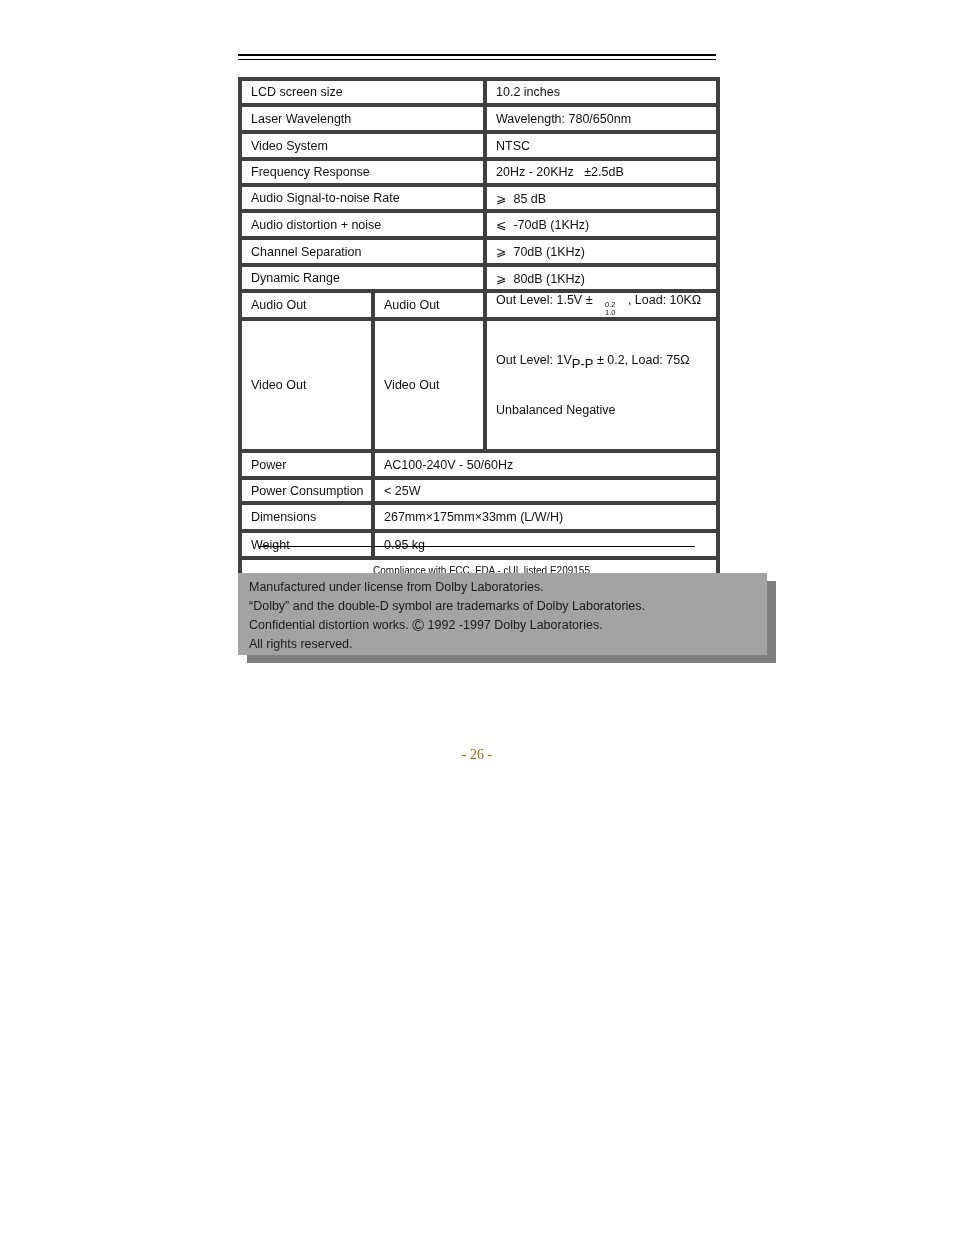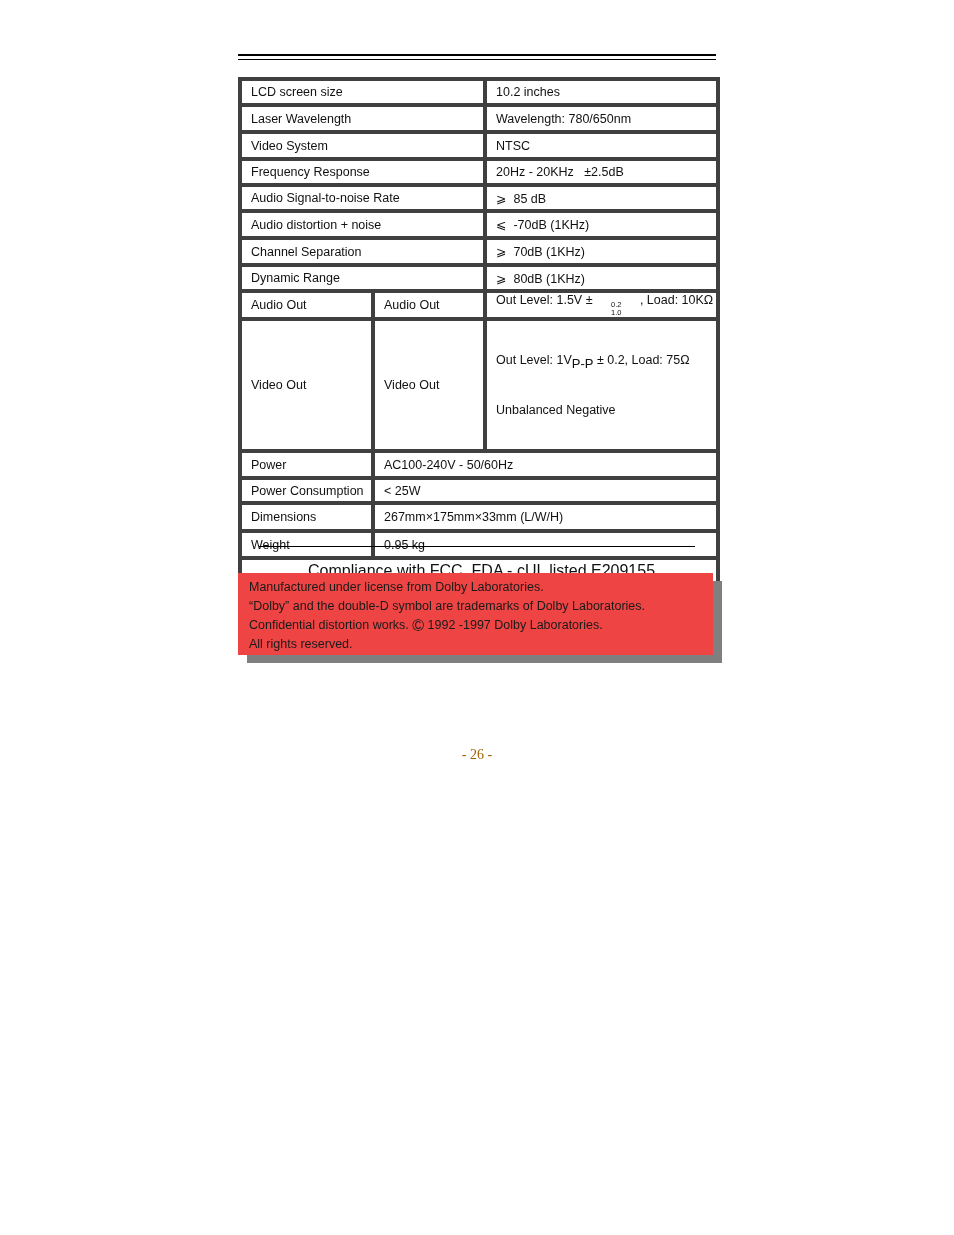--- a/index.html
+++ b/index.html
@@ -28,41 +28,41 @@
     padding: 0 4px 0 9px;
     vertical-align: middle;
     white-space: pre;
     overflow: hidden;
   }
   tr.h26 { height: 26px; }
   tr.h27 { height: 27px; }
   tr.h28 { height: 28px; }
   tr.h64 { height: 64px; }
   tr.h25 { height: 25px; }
-  td.comp { text-align: center; padding: 0; font-size: 16px; margin-left: 39px; }
+  td.comp { text-align: center; padding: 0; font-size: 10px; margin-left: 39px; }
 
   
   .stack {
     display: inline-flex; flex-direction: column;
     font-size: 7.5px; line-height: 8px;
-    vertical-align: -3px; margin: 0 15px;
+    vertical-align: -3px; margin: 0 9px;
   }
   sub.pp { font-size: 13px; line-height: 0; }
   .vcell div { line-height: 22px; }
 
   
   .mid-rule {
     position: absolute; left: 259px; top: 546px; width: 436px; height: 0;
     border-top: 1px solid #000;
   }
 
   
   .dolby-box {
-    position: absolute; left: 238px; top: 573px; width: 475px; height: 82px;
-    background: #ef4444;
+    position: absolute; left: 238px; top: 573px; width: 529px; height: 82px;
+    background: #a3a3a3;
     box-shadow: 9px 8px 0 0 #7f7f7f;
     box-sizing: border-box;
     padding: 5px 8px 0 11px;
     font-size: 12.5px; color: #1a1a1a;
   }
   .dolby-box p { margin: 0; line-height: 19px; white-space: pre-wrap; }
   .copyright-symbol { font-size: 16px; line-height: 1; vertical-align: -2px; }
 
   
   .page-number {

